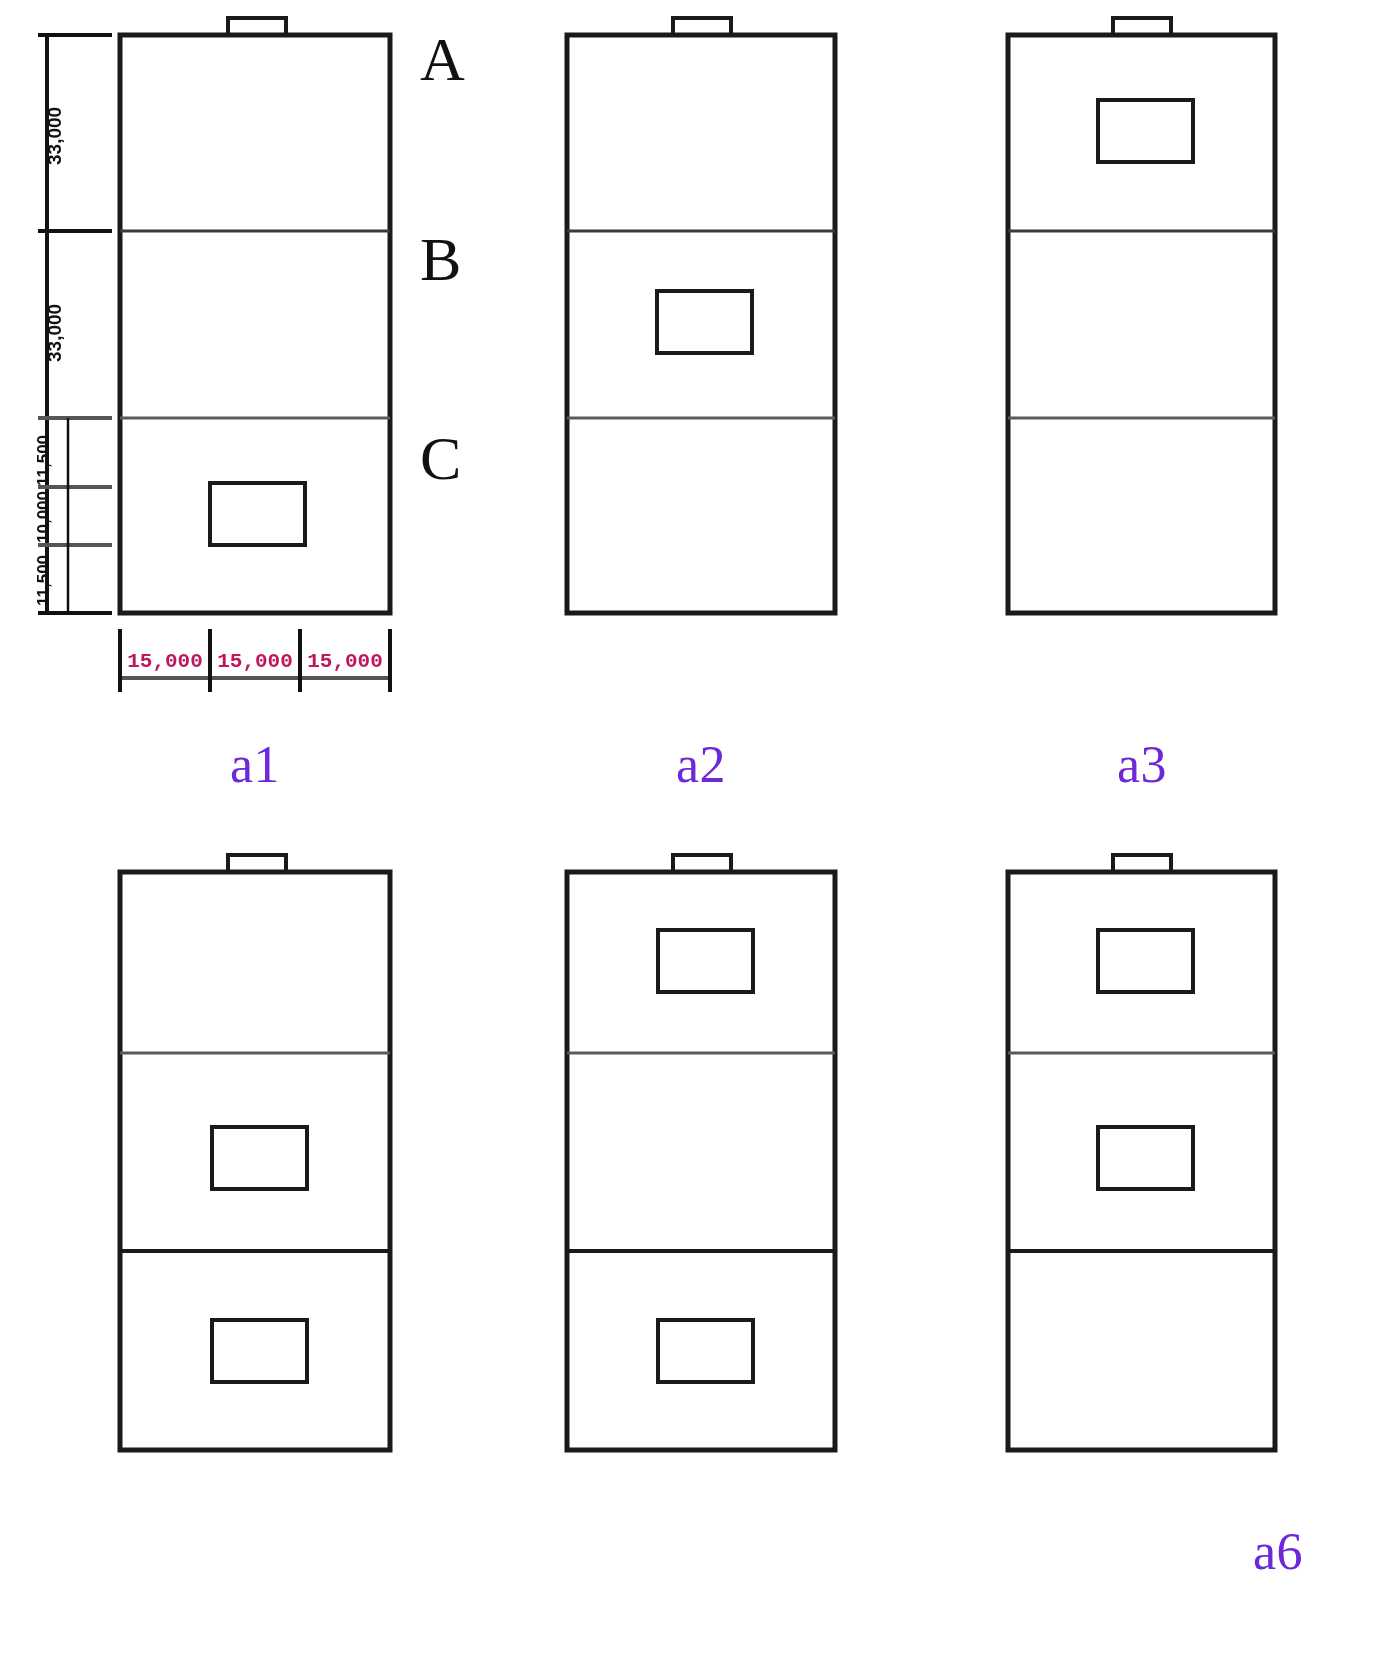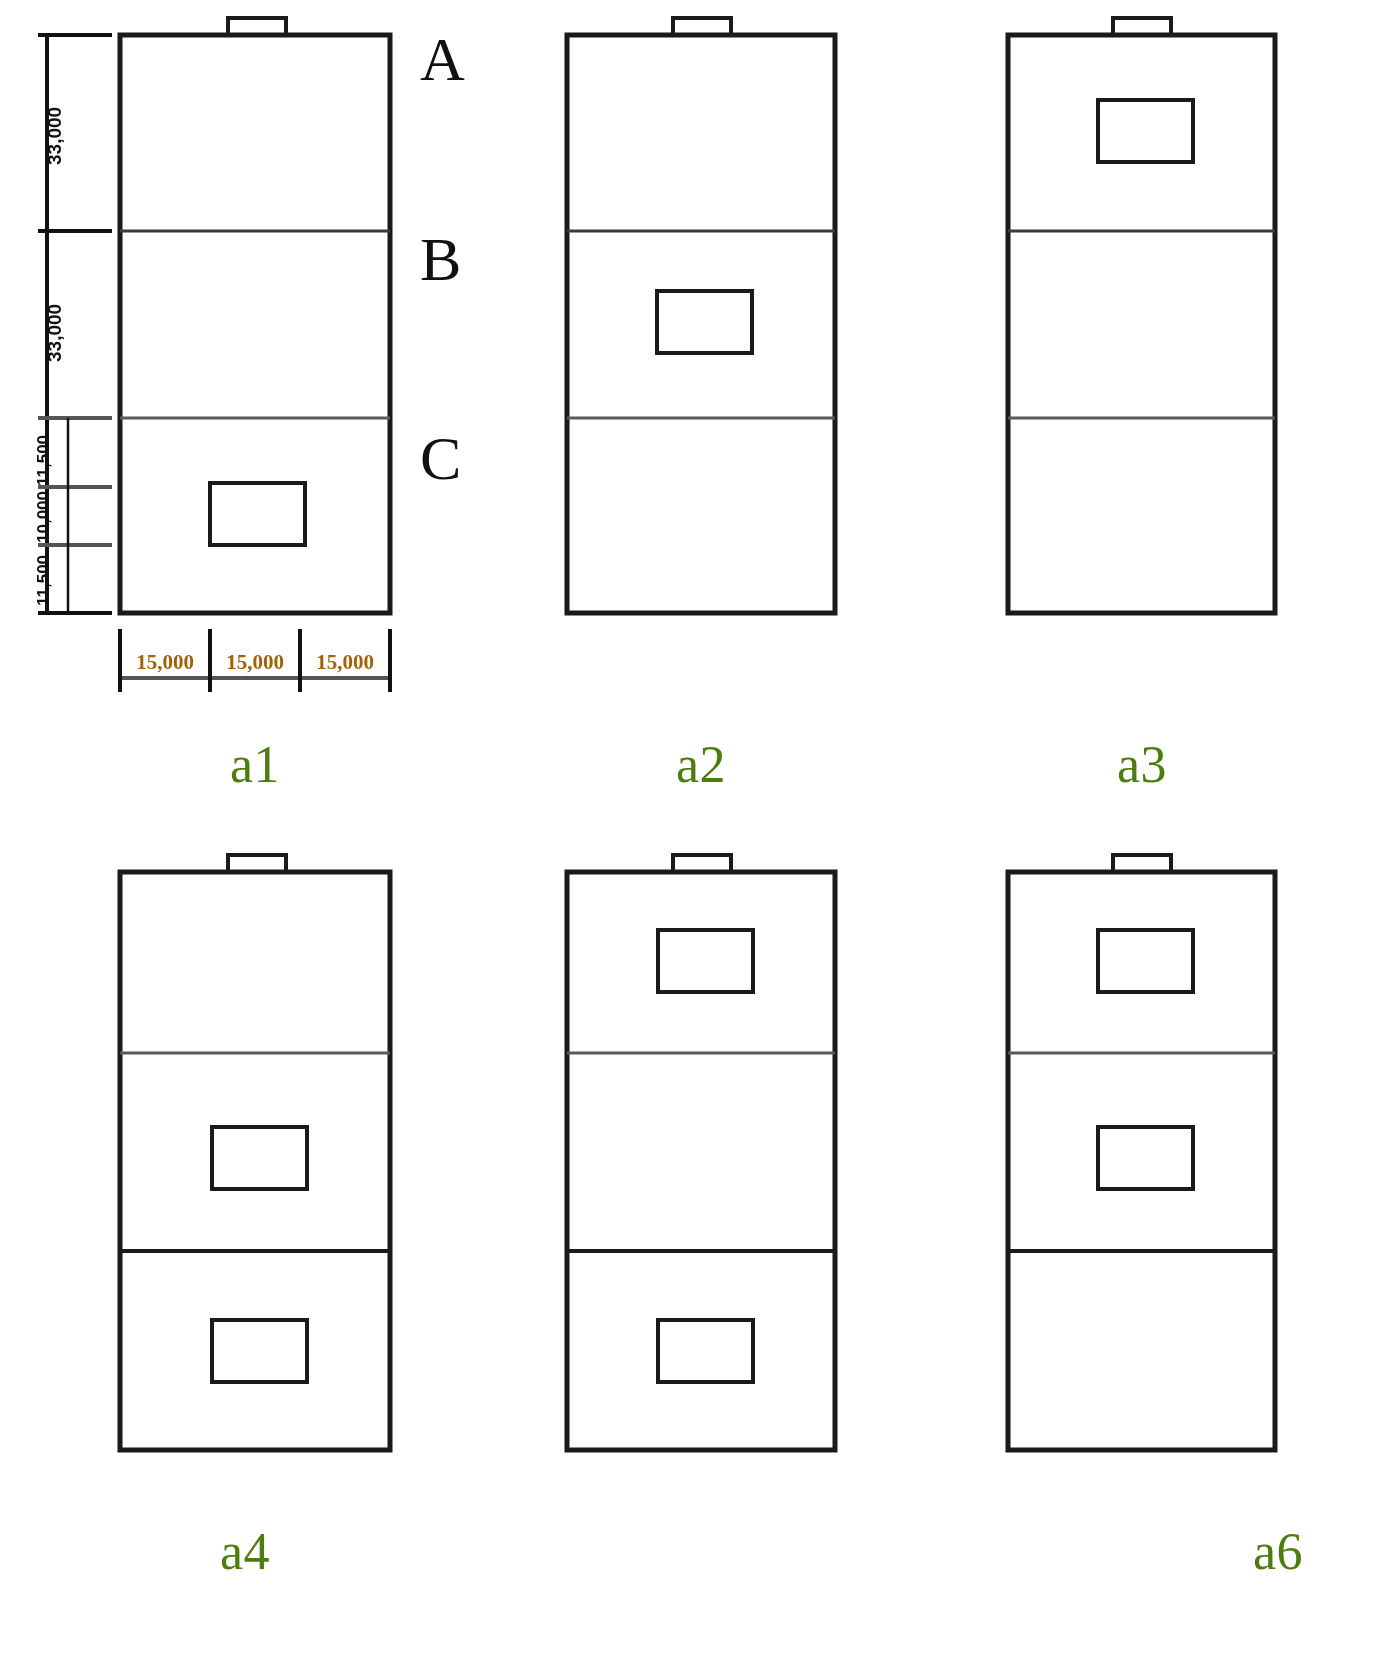--- a/index.html
+++ b/index.html
@@ -17,21 +17,21 @@
   #figure {
     position: absolute;
     left: 0; top: 0;
     width: 1385px;
     height: 1679px;
   }
   .cap {
     position: absolute;
     font-family: "Liberation Serif", serif;
     font-size: 52px;
-    color: #4d7c0f;
+    color: #6d28d9;
     text-align: center;
     width: 200px;
     letter-spacing: 0.5px;
   }
   .zone-label {
     position: absolute;
     font-family: "Liberation Serif", serif;
     font-size: 62px;
     color: #111111;
     line-height: 1;
@@ -42,24 +42,24 @@
     font-weight: bold;
     font-size: 19px;
     color: #111111;
     white-space: nowrap;
     transform-origin: 0 0;
     transform: rotate(-90deg);
     letter-spacing: 0px;
   }
   .dimh {
     position: absolute;
-    font-family: Liberation Serif, serif;
+    font-family: Liberation Mono, monospace;
     font-weight: bold;
     font-size: 21px;
-    color: #a16207;
+    color: #be185d;
     white-space: nowrap;
     text-align: center;
   }
 </style>
 </head>
 <body>
 
 <div id="figure">
 
   <svg width="1385" height="1679" viewBox="0 0 1385 1679" style="position:absolute;left:0;top:0;">
@@ -154,16 +154,15 @@
   <div class="dimv" style="left:34px; top:606px; font-size:17px;">11,500</div>
 
   <div class="dimh" style="left:120px; top:650px; width:90px;">15,000</div>
   <div class="dimh" style="left:210px; top:650px; width:90px;">15,000</div>
   <div class="dimh" style="left:300px; top:650px; width:90px;">15,000</div>
 
   <div class="cap" style="left:155px; top:735px;">a1</div>
   <div class="cap" style="left:601px; top:735px;font-family:Liberation Serif, serif;">a2</div>
   <div class="cap" style="left:1042px; top:735px;">a3</div>
 
-  <div class="cap" style="left:145px; top:1522px;">a4</div>
   <div class="cap" style="left:1103px; top:1522px;text-align:right;">a6</div>
 
 </div>
 
 </body></html>

